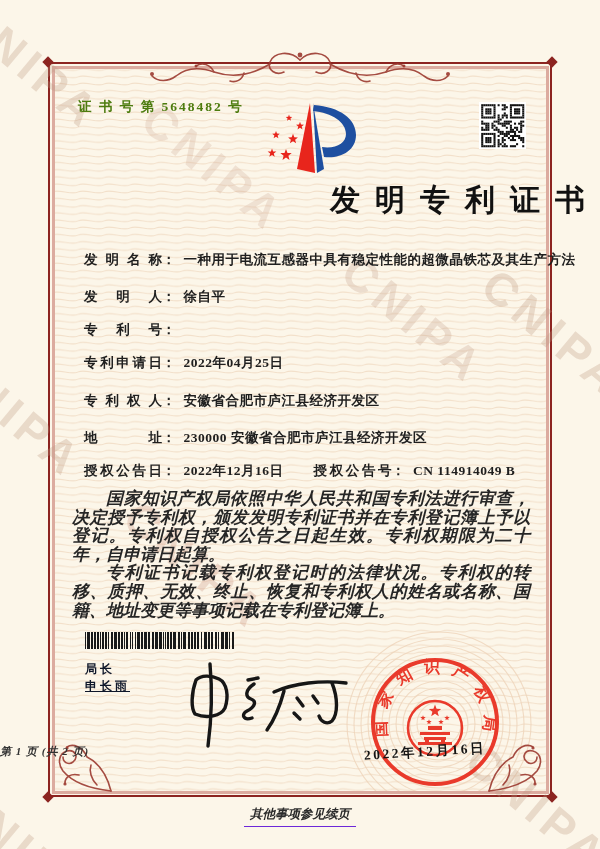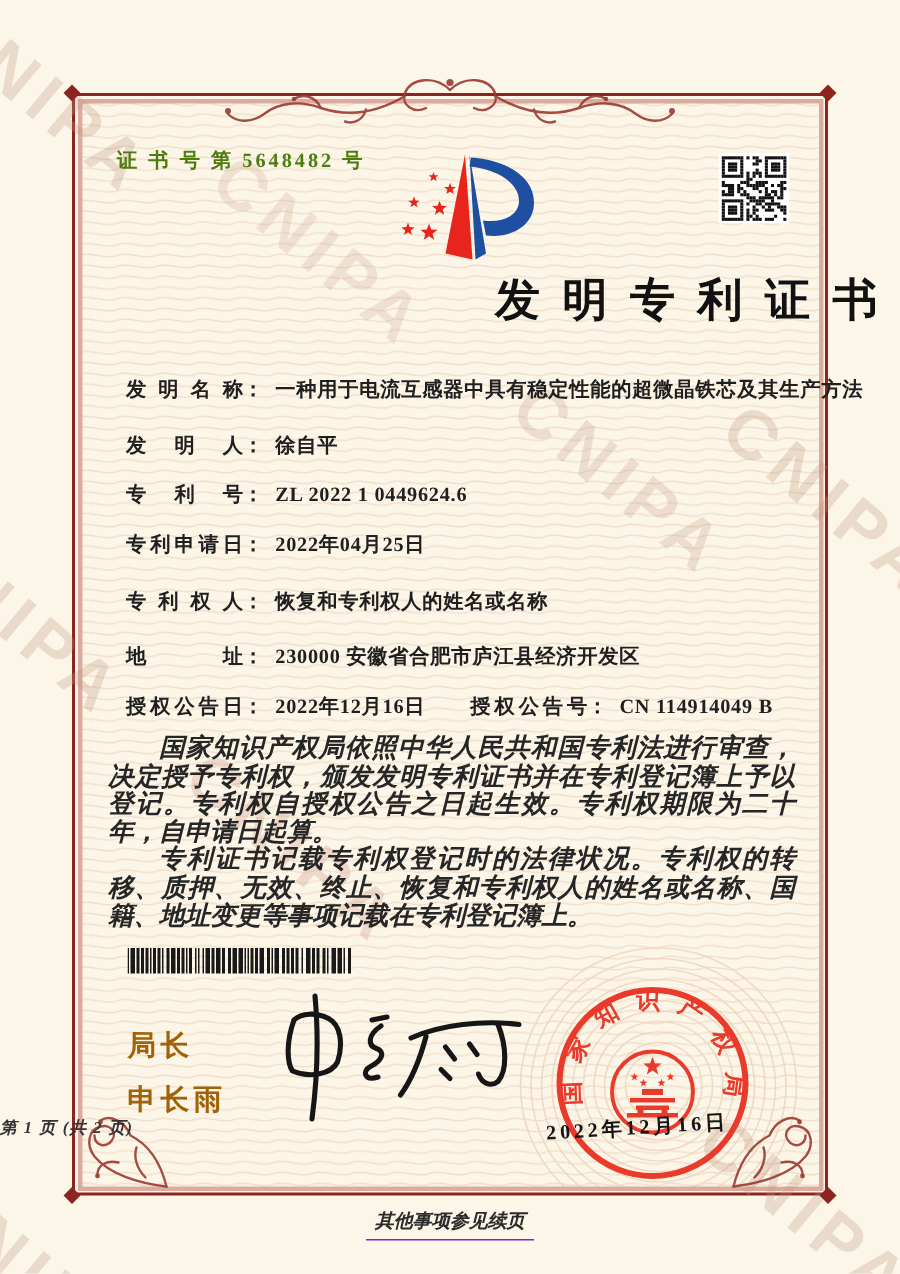--- a/index.html
+++ b/index.html
@@ -58,24 +58,24 @@
   .r1{top:251px}.r2{top:288px}.r3{top:321px}.r4{top:354px}.r5{top:392px}.r6{top:429px}.r7{top:462px}
   .grp2{margin-left:30px;display:flex;align-items:baseline;}
 
   
   .paras{position:absolute;left:72px;top:490px;width:458px;z-index:4;}
   .paras p{margin:0;font-size:17px;line-height:18.6px;text-align:justify;text-indent:2em;
     font-style:italic;font-weight:600;color:#262626;}
 
   
   .barcode{position:absolute;left:85px;top:631px;z-index:4;}
-  .director{position:absolute;left:85px;top:684px;z-index:4;
+  .director{position:absolute;left:85px;top:661px;z-index:4;
     font-family:"Liberation Sans","DejaVu Sans",sans-serif;
-    font-weight:bold;font-size:19px;color:#a16207;letter-spacing:3px;}
-  .director .name{display:block;margin-top:10px;}
+    font-weight:bold;font-size:12px;color:#0f172a;letter-spacing:3px;}
+  .director .name{display:block;text-decoration:underline;}
   .sig{position:absolute;left:180px;top:656px;z-index:5;}
   .seal{position:absolute;left:368px;top:652px;z-index:5;}
   .seal-date{position:absolute;left:364px;top:743px;z-index:6;font-size:13.5px;font-weight:bold;
     letter-spacing:2.5px;color:#151515;transform:rotate(-3.5deg);white-space:nowrap;}
   .page-num{position:absolute;left:0;right:0;top:744px;z-index:4;text-align:left;
     font-size:11px;font-style:italic;font-weight:600;color:#333;letter-spacing:1px;}
   .note{position:absolute;left:50%;top:806px;transform:translateX(-50%);z-index:4;
     font-size:12.5px;font-style:italic;font-weight:600;color:#2b2b2b;
     border-bottom:1px solid #6d28d9;padding:0 6px 3px;white-space:nowrap;}
 </style>
@@ -432,42 +432,41 @@
       <span class="f-colon">：</span>
       <span class="f-value">徐自平</span>
   </div>
   <div class="field-row r3">
     <span class="f-label">
         <span>专</span>
         <span>利</span>
         <span>号</span>
       </span>
       <span class="f-colon">：</span>
-      <span class="f-value">ZL 2022 1 0449624.6</span>
   </div>
   <div class="field-row r4">
     <span class="f-label">
         <span>专</span>
         <span>利</span>
         <span>申</span>
         <span>请</span>
         <span>日</span>
       </span>
       <span class="f-colon">：</span>
       <span class="f-value">2022年04月25日</span>
   </div>
   <div class="field-row r5">
     <span class="f-label">
         <span>专</span>
         <span>利</span>
         <span>权</span>
         <span>人</span>
       </span>
       <span class="f-colon">：</span>
-      <span class="f-value">恢复和专利权人的姓名或名称</span>
+      <span class="f-value">安徽省合肥市庐江县经济开发区</span>
   </div>
   <div class="field-row r6">
     <span class="f-label">
         <span>地</span>
         <span>址</span>
       </span>
       <span class="f-colon">：</span>
       <span class="f-value">230000 安徽省合肥市庐江县经济开发区</span>
   </div>
   <div class="field-row r7">

